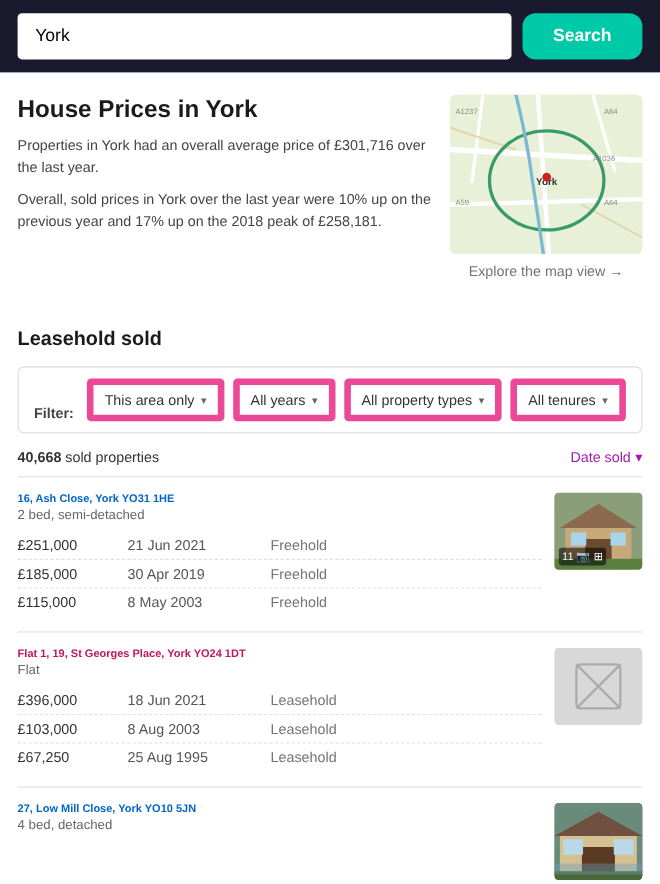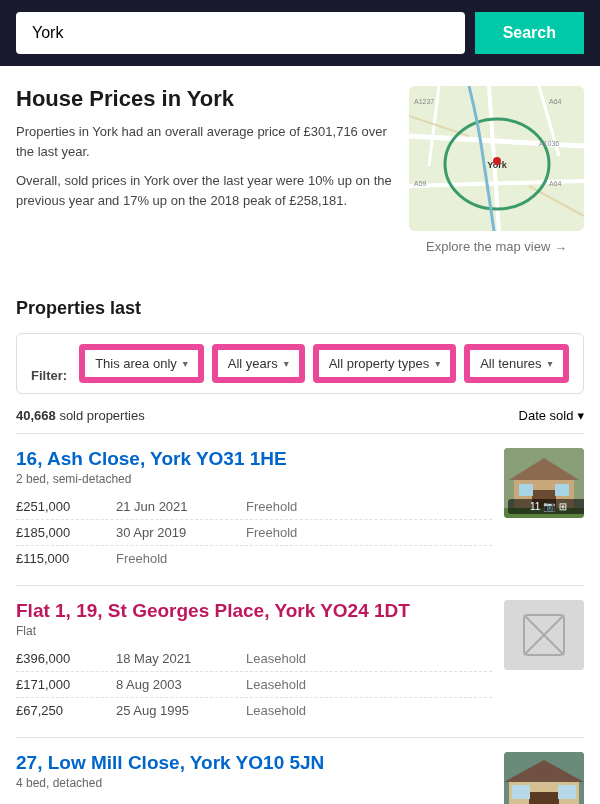--- a/index.html
+++ b/index.html
@@ -22,21 +22,21 @@
       outline: none;
       background: white;
     }
     .search-button {
       background: #00c9a7;
       color: white;
       border: none;
       padding: 12px 28px;
       font-size: 16px;
       font-weight: bold;
-      border-radius: 0;
+      border-radius: 12px;
       cursor: pointer;
       white-space: nowrap;
     }
 
     
     .main {
       background: white;
       padding: 20px 16px;
     }
 
@@ -155,41 +155,41 @@
       font-size: 13px;
       color: #333;
     }
 
     .results-count strong {
       font-weight: bold;
     }
 
     .sort-label {
       font-size: 13px;
-      color: #000000;
+      color: #a21caf;
       cursor: pointer;
       display: flex;
       align-items: flex-end;
       gap: 4px;
     }
 
     
     .property-item {
       border-top: 1px solid #e0e0e0;
       padding: 14px 0;
       display: flex;
       gap: 12px;
     }
 
     .property-info {
       flex: 1;
     }
 
     .property-address {
-      font-size: 19px;
+      font-size: 10px;
       font-weight: bold;
       color: #0066cc;
       cursor: pointer;
       margin-bottom: 2px;
     }
 
     .property-address.no-link {
       color: #be185d;
     }
 
@@ -253,21 +253,21 @@
       font-size: 28px;
     }
 
     .image-badge {
       position: absolute;
       bottom: 4px;
       left: 4px;
       background: rgba(0,0,0,0.55);
       color: white;
       font-size: 10px;
-      padding: 2px 22px;
+      padding: 2px 3px;
       border-radius: 3px;
       display: flex;
       align-items: center;
       gap: 3px;
     }
 
     .prop-image-house1 {
       background: linear-gradient(135deg, #87a96b 0%, #a0956b 50%, #c8b88a 100%);
     }
     .prop-image-house3 {
@@ -317,21 +317,21 @@
 
           <circle cx="88" cy="75" r="4" fill="#cc2222"></circle>
         </svg>
       </div>
       <a class="map-link">Explore the map view →</a>
     </div>
   </div>
 </div>
 
 <div class="properties-section">
-  <h2 class="properties-title">Properties last</h2>
+  <h2 class="properties-title">Leasehold sold</h2>
 
   <div class="filter-bar">
     <span class="filter-label">Filter:</span>
 
     <div class="filter-select">
       <span>This area only</span>
       <span class="chevron">▾</span>
     </div>
 
     <div class="filter-select">
@@ -370,20 +370,21 @@
         <span class="sale-date">21 Jun 2021</span>
         <span class="sale-tenure">Freehold</span>
       </div>
       <div class="sale-row">
         <span class="sale-price">£185,000</span>
         <span class="sale-date">30 Apr 2019</span>
         <span class="sale-tenure">Freehold</span>
       </div>
       <div class="sale-row">
         <span class="sale-price">£115,000</span>
+        <span class="sale-date">8 May 2003</span>
         <span class="sale-tenure">Freehold</span>
       </div>
     </div>
     <div class="property-image prop-image-house1">
       <svg viewBox="0 0 80 70" xmlns="http://www.w3.org/2000/svg">
         <rect width="80" height="70" fill="#8a9e7a"></rect>
         <rect x="10" y="30" width="60" height="35" fill="#c8a878"></rect>
         <polygon points="5,32 40,10 75,32" fill="#8b6a50"></polygon>
         <rect x="28" y="42" width="24" height="23" fill="#6a4a30"></rect>
         <rect x="15" y="36" width="14" height="12" fill="#a8d4e8"></rect>
@@ -397,25 +398,25 @@
       </div>
     </div>
   </div>
 
   <div class="property-item">
     <div class="property-info">
       <div class="property-address no-link">Flat 1, 19, St Georges Place, York YO24 1DT</div>
       <div class="property-type">Flat</div>
       <div class="sale-row">
         <span class="sale-price">£396,000</span>
-        <span class="sale-date">18 May 2021</span>
+        <span class="sale-date">18 Jun 2021</span>
         <span class="sale-tenure">Leasehold</span>
       </div>
       <div class="sale-row">
-        <span class="sale-price">£171,000</span>
+        <span class="sale-price">£103,000</span>
         <span class="sale-date">8 Aug 2003</span>
         <span class="sale-tenure">Leasehold</span>
       </div>
       <div class="sale-row">
         <span class="sale-price">£67,250</span>
         <span class="sale-date">25 Aug 1995</span>
         <span class="sale-tenure">Leasehold</span>
       </div>
     </div>
     <div class="property-image image-no-photo">

